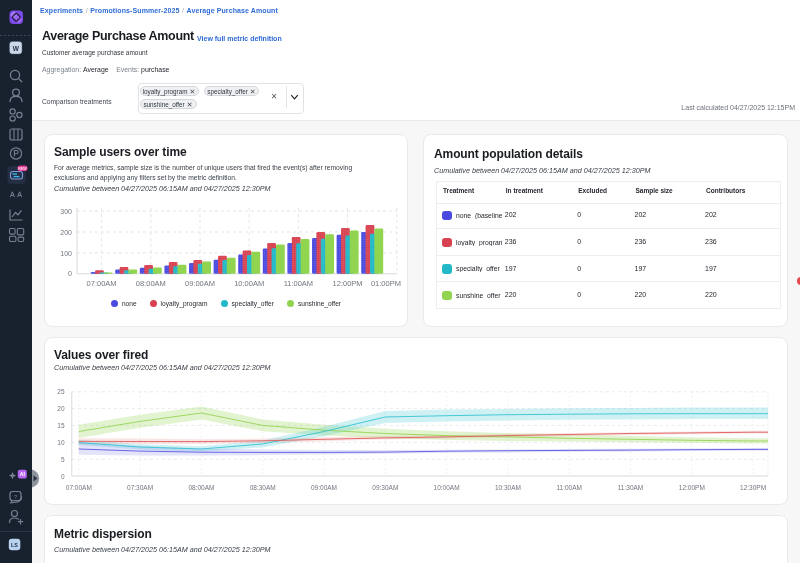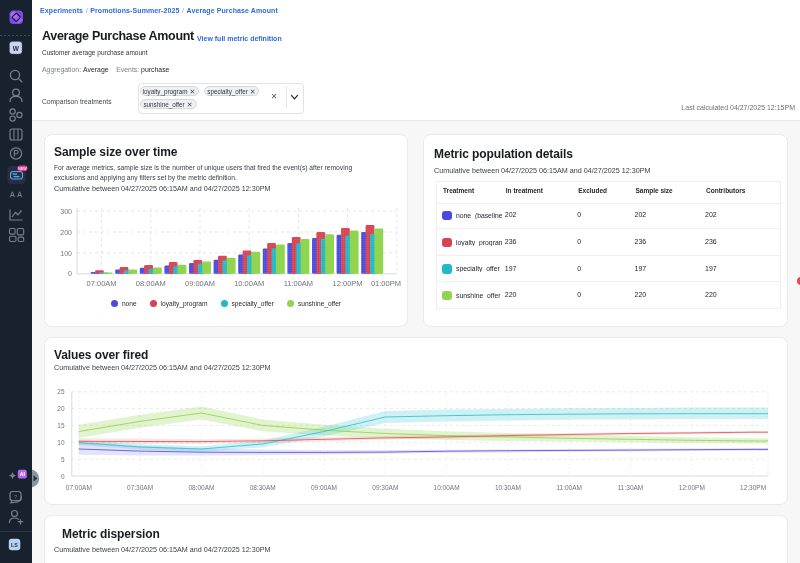--- a/index.html
+++ b/index.html
@@ -17,21 +17,21 @@
 .complabel { position:absolute; left:42px; top:97.5px; font-size:6.7px; color:#41464f; }
 .selbox { position:absolute; left:137.8px; top:83.3px; width:166px; height:31px; border:1px solid #e0e2e6; border-radius:4px; background:#fff; }
 .chip { position:absolute; height:10px; background:#eef0f2; border:0.7px solid #d4d7dc; border-radius:6px; font-size:6.3px; color:#31363f; line-height:9px; text-align:center; }
 .chip .cx { margin-left:2px; font-size:7px; color:#4a4f58; }
 .clearx { position:absolute; left:269px; top:91.5px; width:10px; height:10px; font-size:8px; color:#545a63; line-height:10px; text-align:center; }
 .vdiv { position:absolute; left:285.5px; top:86px; width:1px; height:22px; background:#e3e5e8; }
 .chev { position:absolute; left:290px; top:94px; }
 .lastcalc { position:absolute; right:5px; top:103.5px; font-size:7px; color:#6d727b; }
 .ctitle { font-size:12px; font-weight:bold; color:#191c21; letter-spacing:-0.1px; }
 .cdesc { font-size:6.7px; color:#3a4048; line-height:9.7px; }
-.ccum { font-size:7.2px; color:#3a4048; }
+.ccum { font-size:7.2px; color:#3a4048;font-style:italic; }
 .ax { font-size:7.5px; fill:#70757e; font-family:"Liberation Sans",sans-serif; }
 .axy { font-size:7px; fill:#70757e; font-family:"Liberation Sans",sans-serif; }
 .ax2 { font-size:6.5px; fill:#70757e; font-family:"Liberation Sans",sans-serif; }
 .legend { position:absolute; left:44px; top:299.5px; width:364px; display:flex; justify-content:center; gap:13px; font-size:6.6px; color:#272c33; align-items:center; }
 .legend .dot { display:inline-block; width:7px; height:7px; border-radius:50%; margin-right:4px; vertical-align:-1px; }
 .thead { position:absolute; top:0; height:21.8px; font-size:6.5px; font-weight:bold; color:#23272e; }
 .trow { position:absolute; left:0; width:345px; height:26.7px; }
 .sq { position:absolute; left:6px; top:8.5px; width:9.5px; height:9.5px; border-radius:3px; }
 .tname { position:absolute; left:20px; top:9.5px; font-size:6.8px; color:#23272e; width:46px; white-space:nowrap; overflow:hidden; }
 .tc { position:absolute; top:9px; font-size:7px; color:#23272e; }
@@ -122,21 +122,21 @@
 <div class="chip" style="left:139.5px;top:99px;width:57px">sunshine_offer<span class="cx">✕</span></div>
 <div class="clearx">✕</div>
 <div class="vdiv"></div>
 <svg class="chev" width="9" height="7">
     <path d="M1.2 1.2 L4.5 4.8 L7.8 1.2" fill="none" stroke="#1e2227" stroke-width="1.2"></path>
   </svg>
 <div class="lastcalc">Last calculated 04/27/2025 12:15PM</div>
 <div class="abs" style="left:32px;top:119.5px;width:768px;height:1px;background:#e8e9eb"></div>
 
 <div class="card" style="left:44px;top:134px;width:364px;height:193px"></div>
-<div class="abs ctitle" style="left:54px;top:145px">Sample size over time</div>
+<div class="abs ctitle" style="left:54px;top:145px">Sample users over time</div>
 <div class="abs cdesc" style="left:54px;top:163px;width:330px">For average metrics, sample size is the number of unique users that fired the event(s) after removing exclusions and applying any filters set by the metric definition.</div>
 <div class="abs ccum" style="left:54px;top:184px">Cumulative between 04/27/2025 06:15AM and 04/27/2025 12:30PM</div>
 <svg class="abs" style="left:44px;top:195px" width="364" height="100" viewBox="0 0 364 100" xmlns="http://www.w3.org/2000/svg">
 <defs>
       <pattern id="dots" width="2.2" height="2.2" patternUnits="userSpaceOnUse">
         <circle cx="0.6" cy="0.6" r="0.5" fill="rgba(255,255,255,0.28)"></circle>
       </pattern>
     </defs>
 <line x1="33" y1="16.1" x2="353" y2="16.1" stroke="#e3e5e8" stroke-dasharray="3 3"></line>
 <line x1="33" y1="37.0" x2="353" y2="37.0" stroke="#e3e5e8" stroke-dasharray="3 3"></line>
@@ -247,21 +247,21 @@
 <text x="341.9" y="91" text-anchor="middle" class="ax">01:00PM</text>
 </svg>
 <div class="legend">
 <span><span class="dot" style="background:#4a4ae0"></span>none</span>
 <span><span class="dot" style="background:#d84250"></span>loyalty_program</span>
 <span><span class="dot" style="background:#22b8c8"></span>specialty_offer</span>
 <span><span class="dot" style="background:#90d44f"></span>sunshine_offer</span>
 </div>
 
 <div class="card" style="left:423px;top:134px;width:365px;height:193px"></div>
-<div class="abs ctitle" style="left:434px;top:147px">Metric population details</div>
+<div class="abs ctitle" style="left:434px;top:147px">Amount population details</div>
 <div class="abs ccum" style="left:434px;top:166px">Cumulative between 04/27/2025 06:15AM and 04/27/2025 12:30PM</div>
 <div class="abs" style="left:436px;top:180.5px;width:345px;height:128.8px;border:1px solid #eceef0;border-bottom:none">
   <div class="thead" style="width:345px">
     <span class="th" style="left:6px">Treatment</span>
     <span class="th" style="left:68.8px">In treatment</span>
     <span class="th" style="left:141.2px">Excluded</span>
     <span class="th" style="left:198.5px">Sample size</span>
     <span class="th" style="left:269px">Contributors</span>
     <div class="tline" style="position:absolute;top:21.8px"></div>
   </div>
@@ -352,15 +352,15 @@
 <text x="341.3" y="107.5" text-anchor="middle" class="ax2">09:30AM</text>
 <text x="402.6" y="107.5" text-anchor="middle" class="ax2">10:00AM</text>
 <text x="463.9" y="107.5" text-anchor="middle" class="ax2">10:30AM</text>
 <text x="525.2" y="107.5" text-anchor="middle" class="ax2">11:00AM</text>
 <text x="586.5" y="107.5" text-anchor="middle" class="ax2">11:30AM</text>
 <text x="647.8" y="107.5" text-anchor="middle" class="ax2">12:00PM</text>
 <text x="709.1" y="107.5" text-anchor="middle" class="ax2">12:30PM</text>
 </svg>
 
 <div class="card" style="left:44px;top:515px;width:744px;height:60px"></div>
-<div class="abs ctitle" style="left:62px;top:527px">Metric dispersion</div>
+<div class="abs ctitle" style="left:54px;top:527px">Metric dispersion</div>
 <div class="abs ccum" style="left:54px;top:545px">Cumulative between 04/27/2025 06:15AM and 04/27/2025 12:30PM</div>
 
 <div class="abs" style="left:796.5px;top:276.5px;width:8px;height:8px;border-radius:50%;background:#e5484d"></div>
 </body></html>

